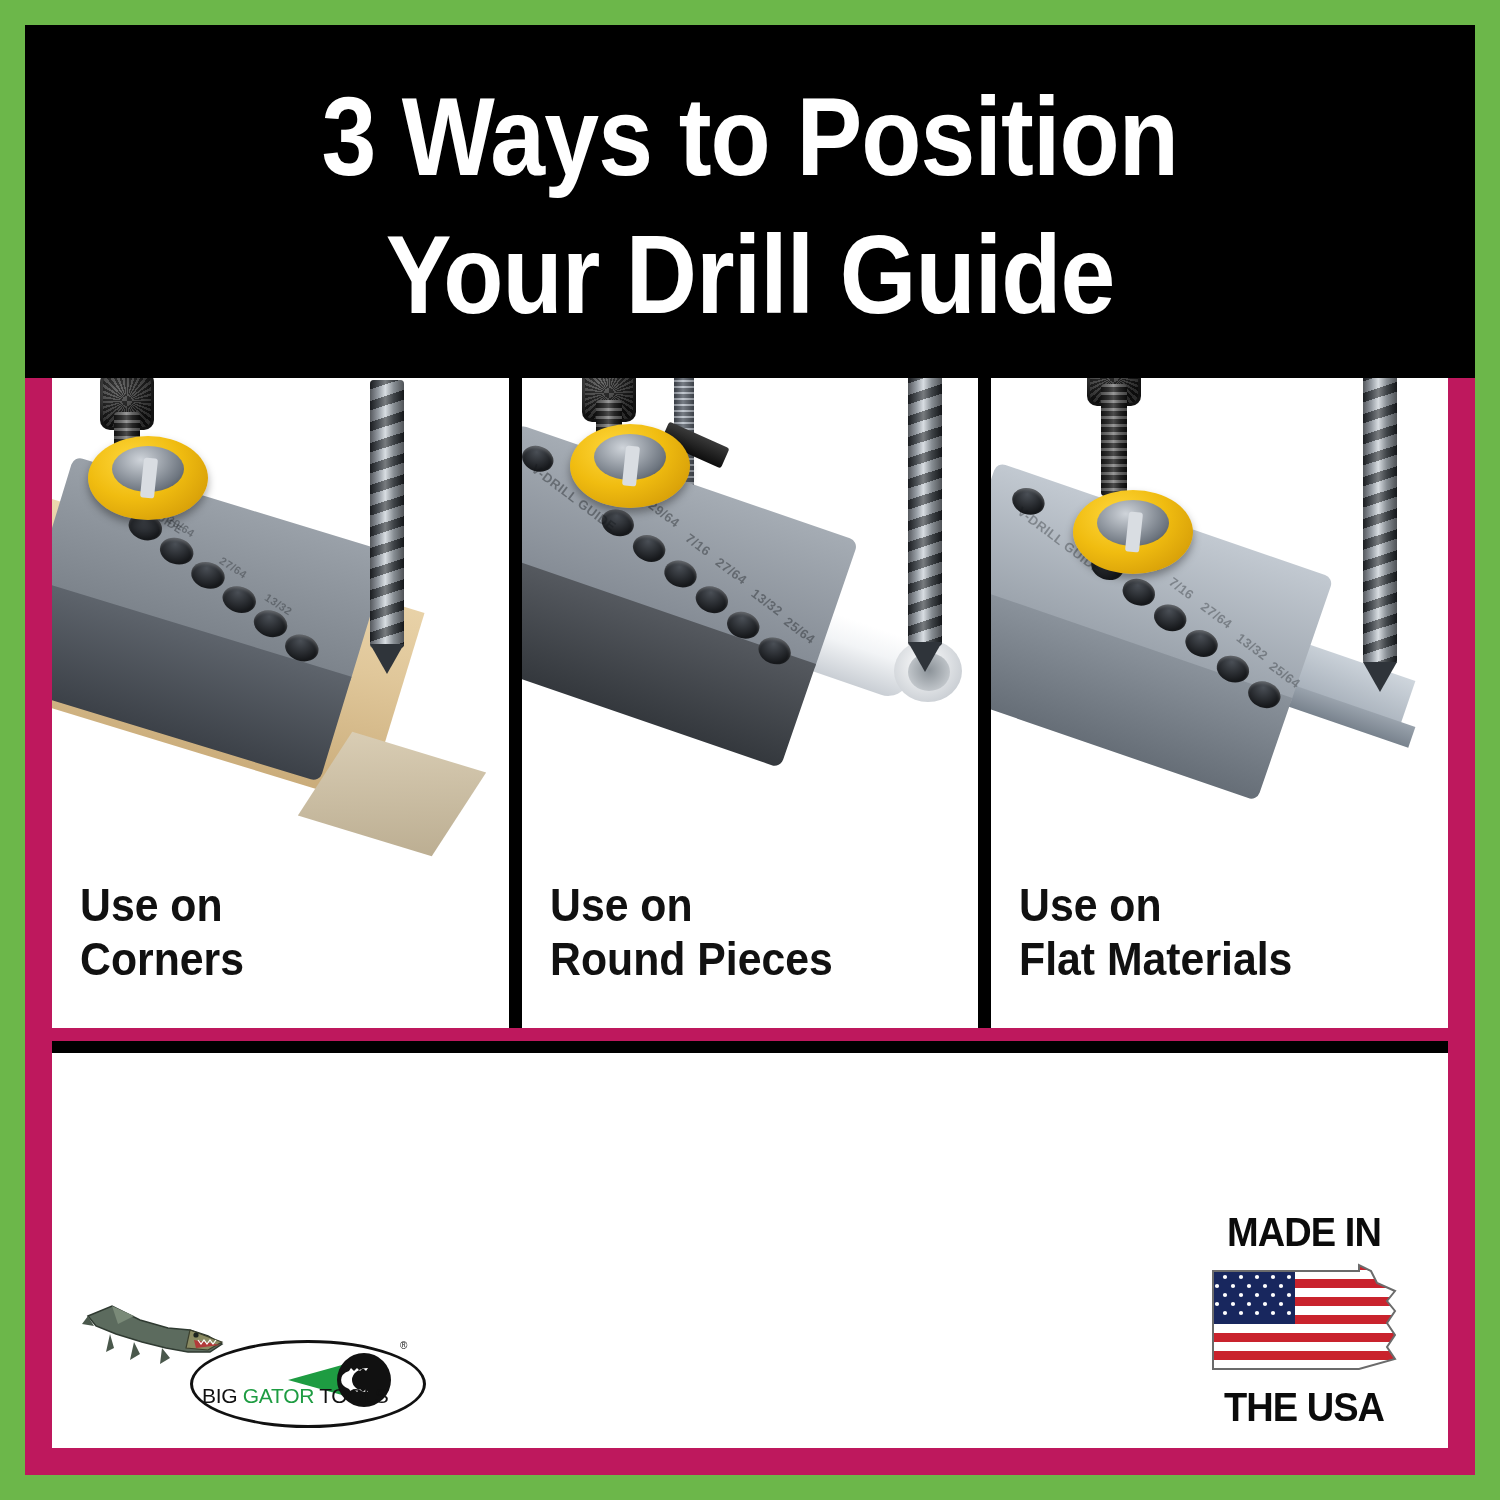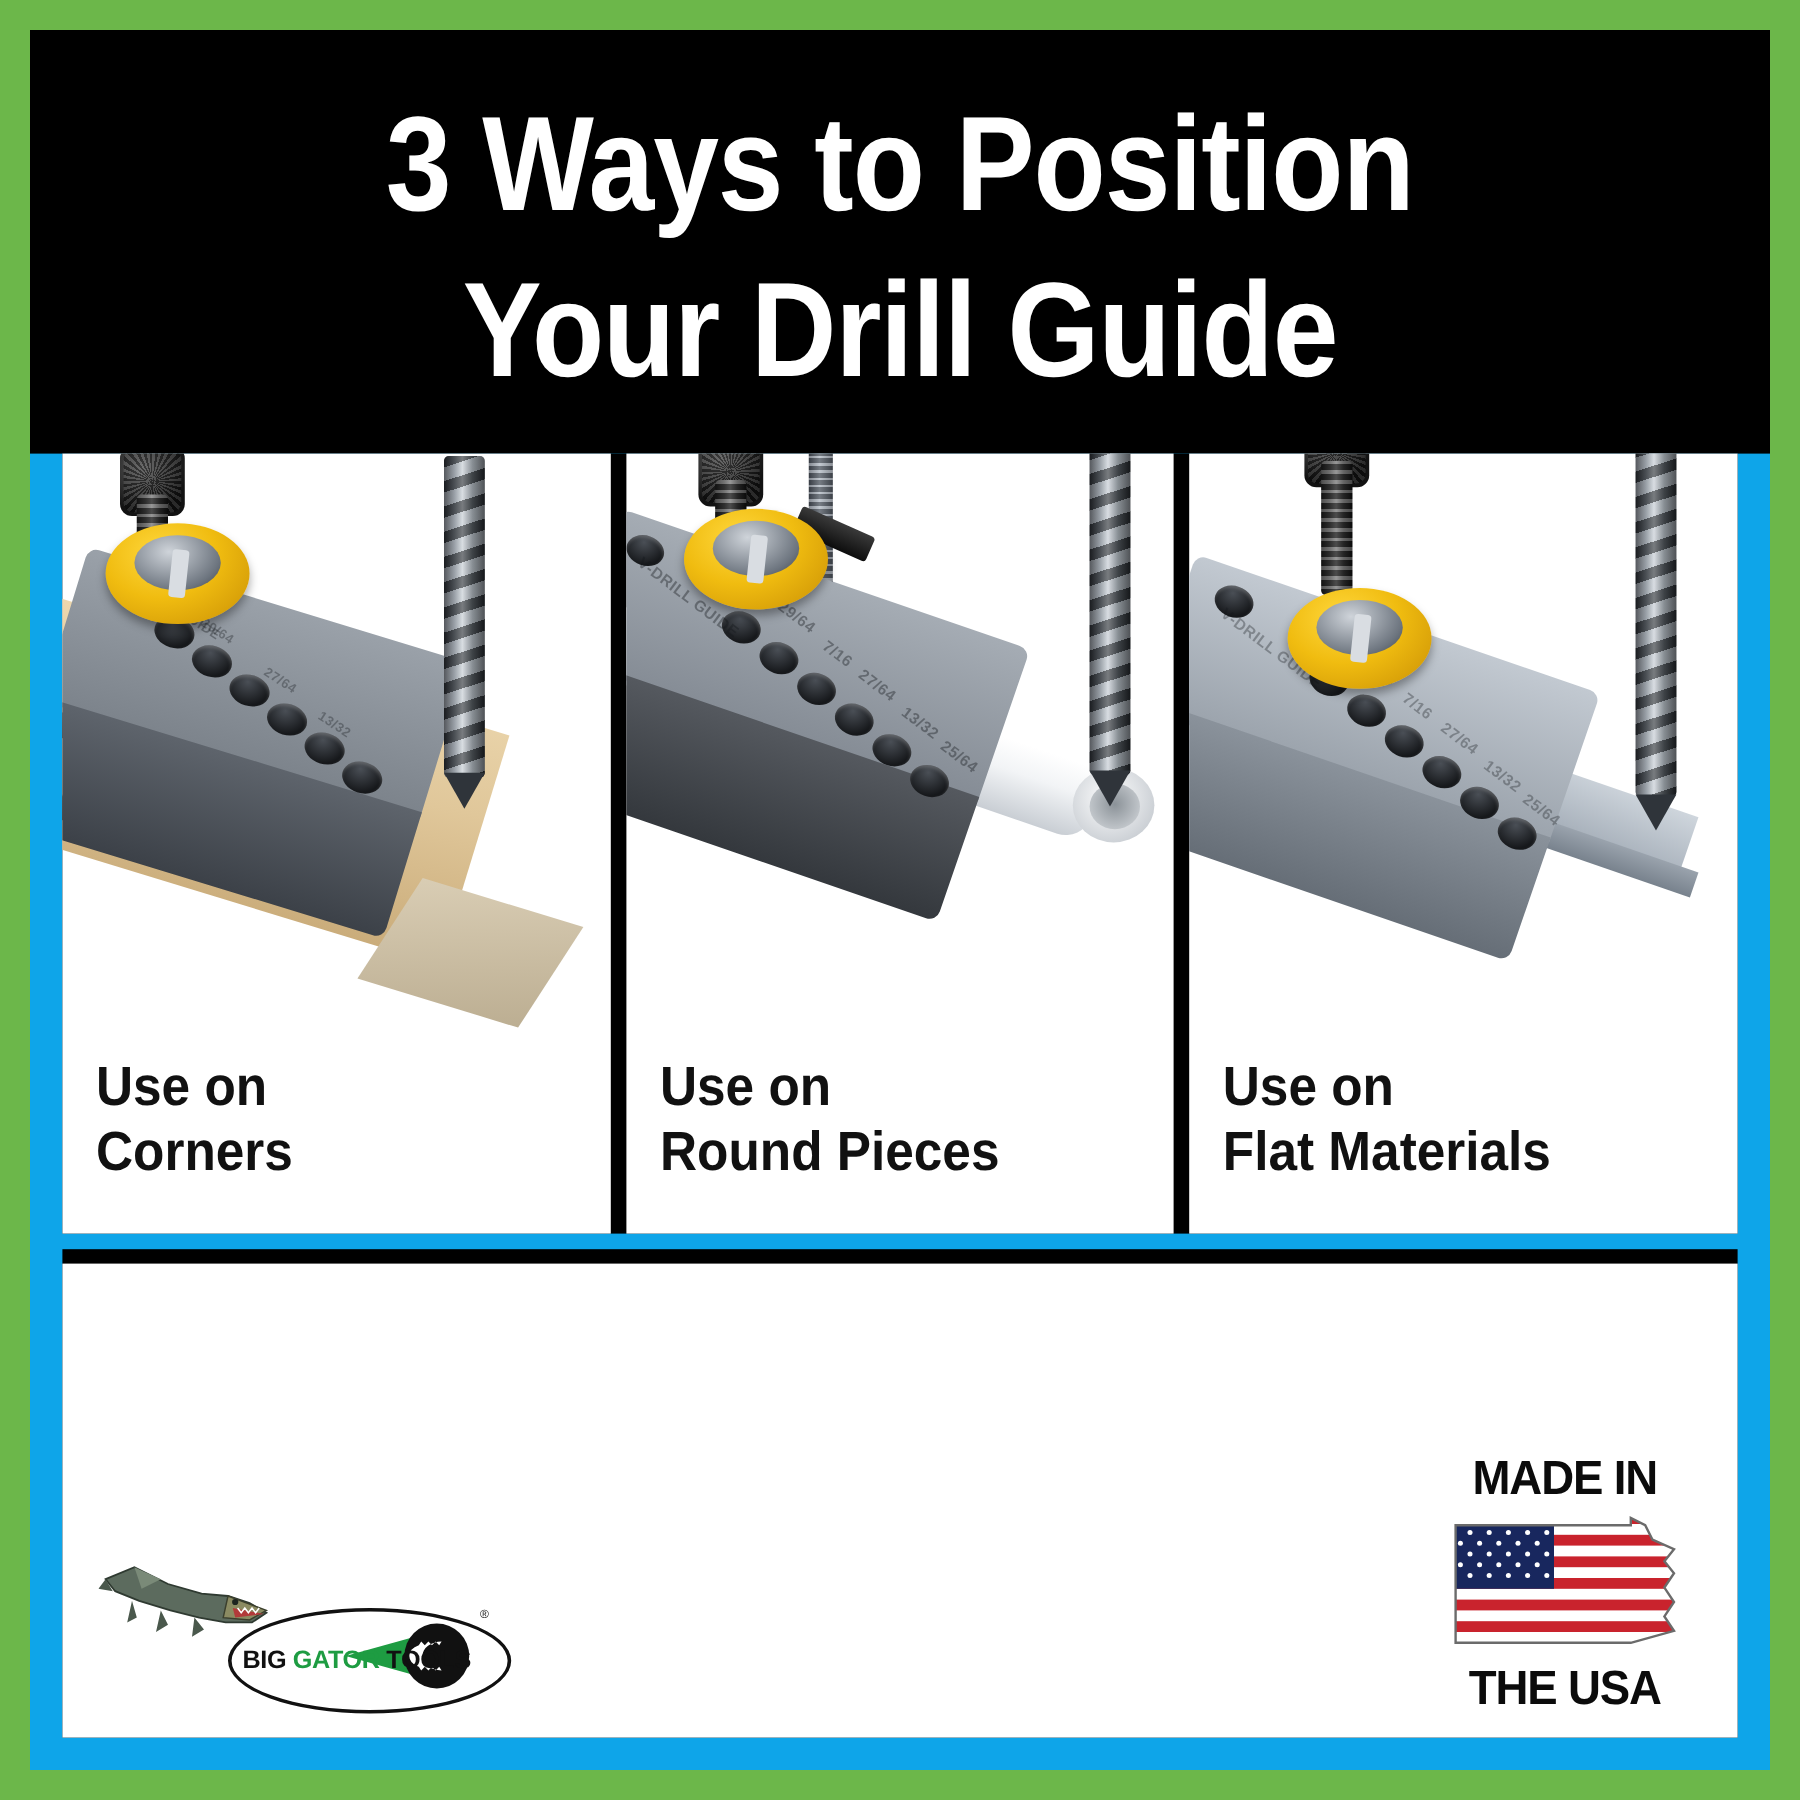--- a/index.html
+++ b/index.html
@@ -1,19 +1,19 @@
 <!DOCTYPE html>
 <html><head>
 <meta charset="utf-8">
 <style>
   html,body{margin:0;padding:0;background:#fff;}
   body{width:1500px;height:1500px;overflow:hidden;font-family:"Liberation Sans",sans-serif;}
 
   .poster{position:relative;width:1500px;height:1500px;background:#6cb74a;box-sizing:border-box;}
-  .frame{position:absolute;left:25px;top:25px;width:1450px;height:1450px;background:#0ea5e9;box-sizing:border-box;}
+  .frame{position:absolute;left:25px;top:25px;width:1450px;height:1450px;background:#be185d;box-sizing:border-box;}
 
   
   .title-block{position:absolute;left:0;top:0;width:1450px;height:353px;background:#000;
     display:flex;flex-direction:column;align-items:center;justify-content:center;box-sizing:border-box;padding-top:8px;}
   .title-line{color:#fff;font-family:"Liberation Sans",sans-serif;font-weight:bold;
     font-size:112px;line-height:1.0;letter-spacing:-1px;transform:scaleX(.88);transform-origin:center;white-space:nowrap;}
   .title-line.l2{margin-top:26px;}
 
   
   .panels{position:absolute;left:27px;top:353px;width:1396px;height:650px;display:flex;background:#000;}
@@ -77,21 +77,21 @@
 
   .tagline{position:absolute;left:0;top:18px;width:1396px;text-align:center;
      font-family:"Liberation Sans",sans-serif;font-weight:bold;color:#0b0b0b;}
   .tag-l1{font-size:106px;line-height:1.0;transform:scaleX(.86);transform-origin:center;white-space:nowrap;}
   .tag-l2{font-size:106px;line-height:1.0;margin-top:24px;transform:scaleX(.86) translateX(-70px);transform-origin:center;white-space:nowrap;}
 
   
   .logo{position:absolute;left:30px;bottom:20px;width:340px;height:140px;}
   .gator{position:absolute;left:0;top:2px;width:150px;height:96px;}
   .logo-oval{position:absolute;left:108px;top:52px;width:230px;height:82px;border:3px solid #111;border-radius:50%;background:#fff;}
-  .logo-text{position:absolute;left:120px;top:84px;font-family:"Liberation Sans",sans-serif;font-weight:bold;font-size:21px;letter-spacing:-.3px;white-space:nowrap;}
+  .logo-text{position:absolute;left:120px;top:96px;font-family:"Liberation Sans",sans-serif;font-weight:normal;font-size:21px;letter-spacing:-.3px;white-space:nowrap;}
   .logo-text .g{color:#1e9c42;}
   .logo-text .k{color:#111;}
   .logo-reg{position:absolute;left:318px;top:52px;font-size:10px;color:#111;}
 
   
   .usa{position:absolute;right:36px;bottom:18px;width:216px;height:220px;text-align:center;}
   .usa-top,.usa-bot{font-family:"Liberation Sans",sans-serif;font-weight:bold;font-size:40px;color:#0b0b0b;letter-spacing:-1px;transform:scaleX(.95);}
   .usa-top{margin-bottom:6px;}
   .usa-bot{margin-top:6px;}
   .flagwrap{position:relative;width:190px;height:118px;margin:0 auto;}

